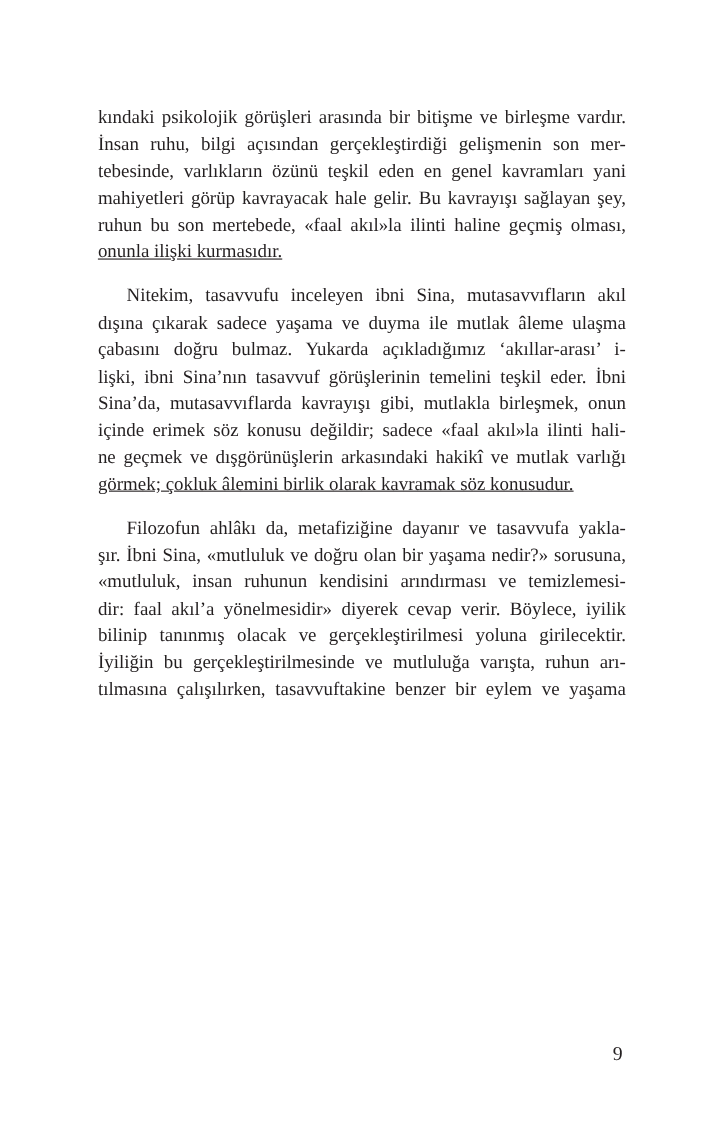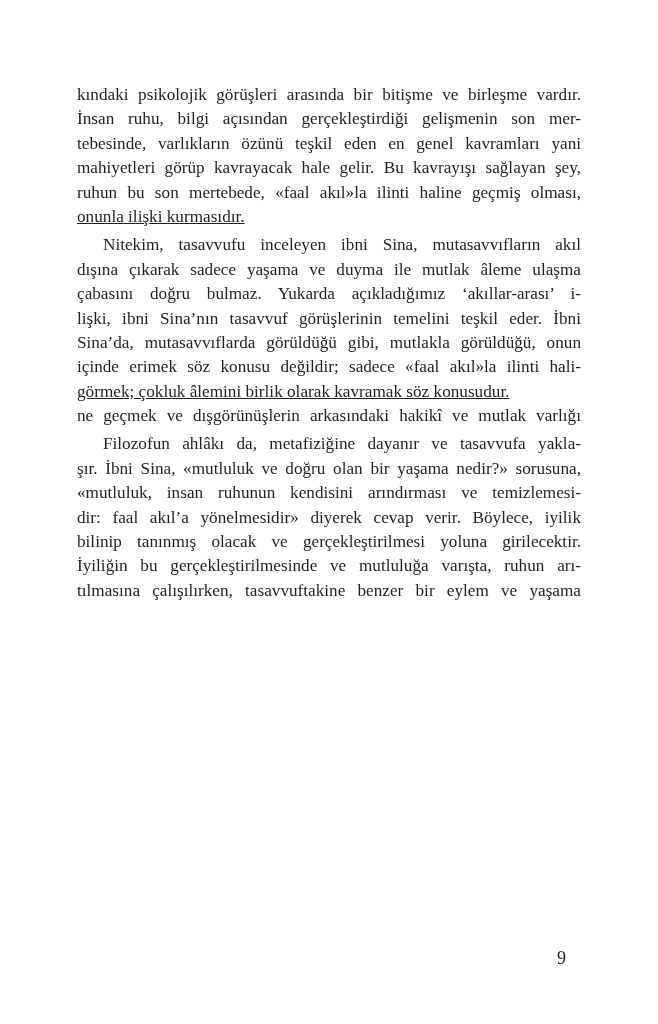--- a/index.html
+++ b/index.html
@@ -15,21 +15,21 @@
       font-family: "Liberation Serif", "DejaVu Serif", serif;
       color: #231f20;
     }
     .page {
       position: absolute;
       left: 73px;
       top: 79px;
       width: 512px;
     }
     .para {
-      margin: 4px;
+      margin: 16px;
       font-size: 17.2px;
       line-height: 24.4px;
       text-align: justify;
       text-align-last: left;
     }
     .line {
       display: block;
       text-align: justify;
       text-align-last: justify;
       white-space: nowrap;
@@ -61,24 +61,24 @@
     <span class="line">tebesinde, varlıkların özünü teşkil eden en genel kavramları yani</span>
     <span class="line">mahiyetleri görüp kavrayacak hale gelir. Bu kavrayışı sağlayan şey,</span>
     <span class="line">ruhun bu son mertebede, «faal akıl»la ilinti haline geçmiş olması,</span>
     <span class="line last">onunla ilişki kurmasıdır.</span>
   </div>
   <div class="para">
     <span class="line indent">Nitekim, tasavvufu inceleyen ibni Sina, mutasavvıfların akıl</span>
     <span class="line">dışına çıkarak sadece yaşama ve duyma ile mutlak âleme ulaşma</span>
     <span class="line">çabasını  doğru bulmaz. Yukarda açıkladığımız ‘akıllar-arası’ i-</span>
     <span class="line">lişki, ibni Sina’nın tasavvuf görüşlerinin temelini teşkil eder. İbni</span>
-    <span class="line">Sina’da, mutasavvıflarda görüldüğü gibi, mutlakla görüldüğü, onun</span>
+    <span class="line">Sina’da, mutasavvıflarda kavrayışı gibi, mutlakla birleşmek, onun</span>
     <span class="line">içinde erimek söz konusu değildir; sadece «faal akıl»la ilinti hali-</span>
+    <span class="line">ne geçmek ve dışgörünüşlerin arkasındaki hakikî ve mutlak varlığı</span>
     <span class="line last">görmek; çokluk âlemini birlik olarak kavramak söz konusudur.</span>
-    <span class="line">ne geçmek ve dışgörünüşlerin arkasındaki hakikî ve mutlak varlığı</span>
   </div>
   <div class="para">
     <span class="line indent">Filozofun ahlâkı da, metafiziğine dayanır ve tasavvufa yakla-</span>
     <span class="line">şır. İbni Sina, «mutluluk ve doğru olan bir yaşama nedir?» sorusuna,</span>
     <span class="line">«mutluluk, insan ruhunun kendisini arındırması ve temizlemesi-</span>
     <span class="line">dir: faal akıl’a yönelmesidir» diyerek cevap verir. Böylece, iyilik</span>
     <span class="line">bilinip tanınmış olacak ve gerçekleştirilmesi yoluna girilecektir.</span>
     <span class="line">İyiliğin bu gerçekleştirilmesinde ve mutluluğa varışta, ruhun arı-</span>
     <span class="line">tılmasına çalışılırken, tasavvuftakine benzer bir eylem ve yaşama</span>
   </div>

